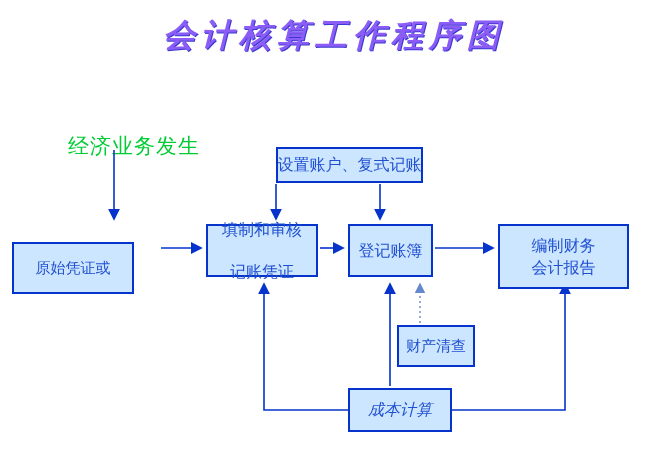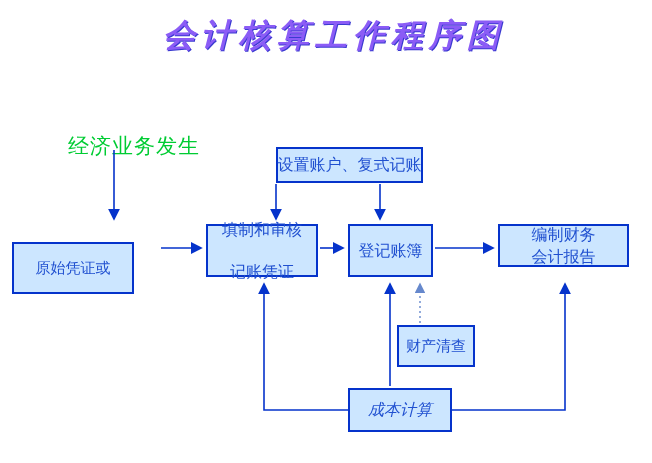--- a/index.html
+++ b/index.html
@@ -22,21 +22,21 @@
   .fbox{
     position:absolute;box-sizing:border-box;
     background:#cce6ff;border:2px solid #0533cb;color:#2050d0;
     display:flex;flex-direction:column;align-items:center;justify-content:center;
     font-size:16px;line-height:1.35;text-align:center;white-space:nowrap;
   }
   #box-original{left:12px;top:242px;width:122px;height:52px;font-size:15px;}
   #box-setup{left:237px;top:147px;width:147px;height:36px;margin-left:39px;}
   #box-fill{left:206px;top:224px;width:112px;height:53px;gap:20px;}
   #box-register{left:348px;top:224px;width:85px;height:53px;}
-  #box-report{left:498px;top:224px;width:131px;height:43px;}
+  #box-report{left:498px;top:224px;width:131px;height:65px;}
   #box-inventory{left:397px;top:325px;width:78px;height:42px;font-size:15px;}
   #box-cost{left:348px;top:388px;width:104px;height:44px;font-style:italic;}
   svg.arrows{position:absolute;left:0;top:0;}
 </style>
 </head>
 <body>
 
 <div class="canvas">
 
   <div class="title">会计核算工作程序图</div>

